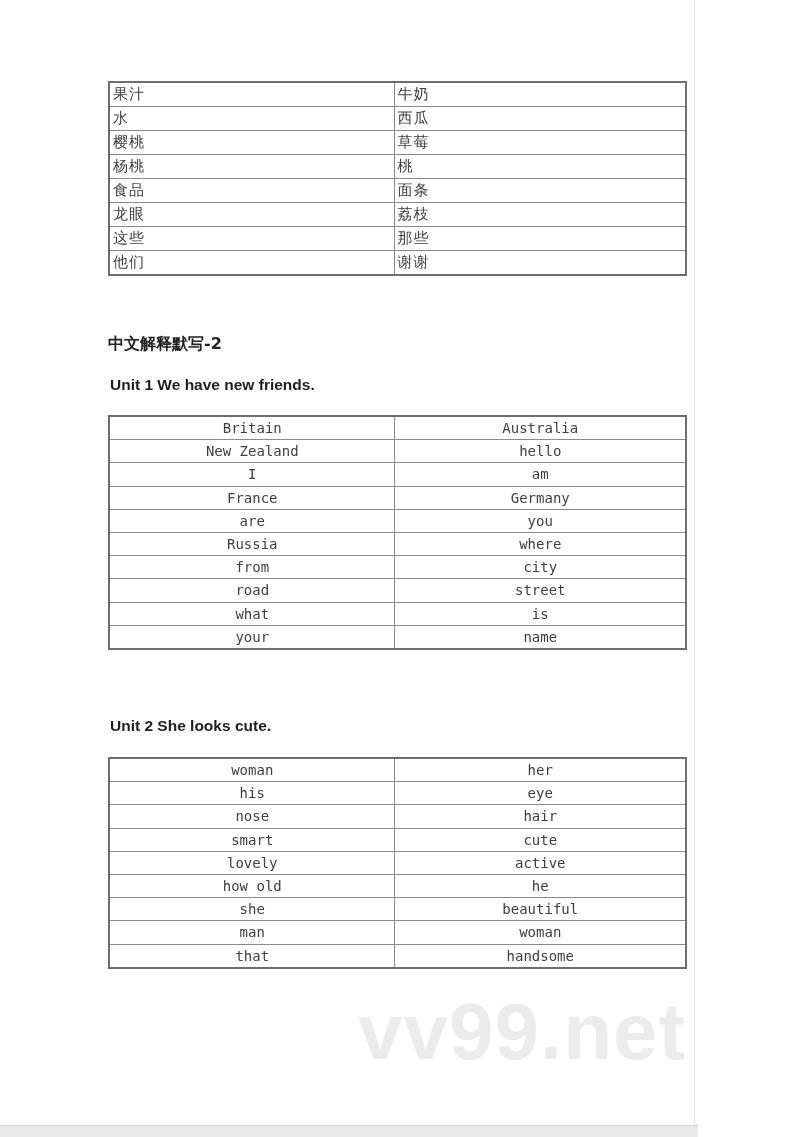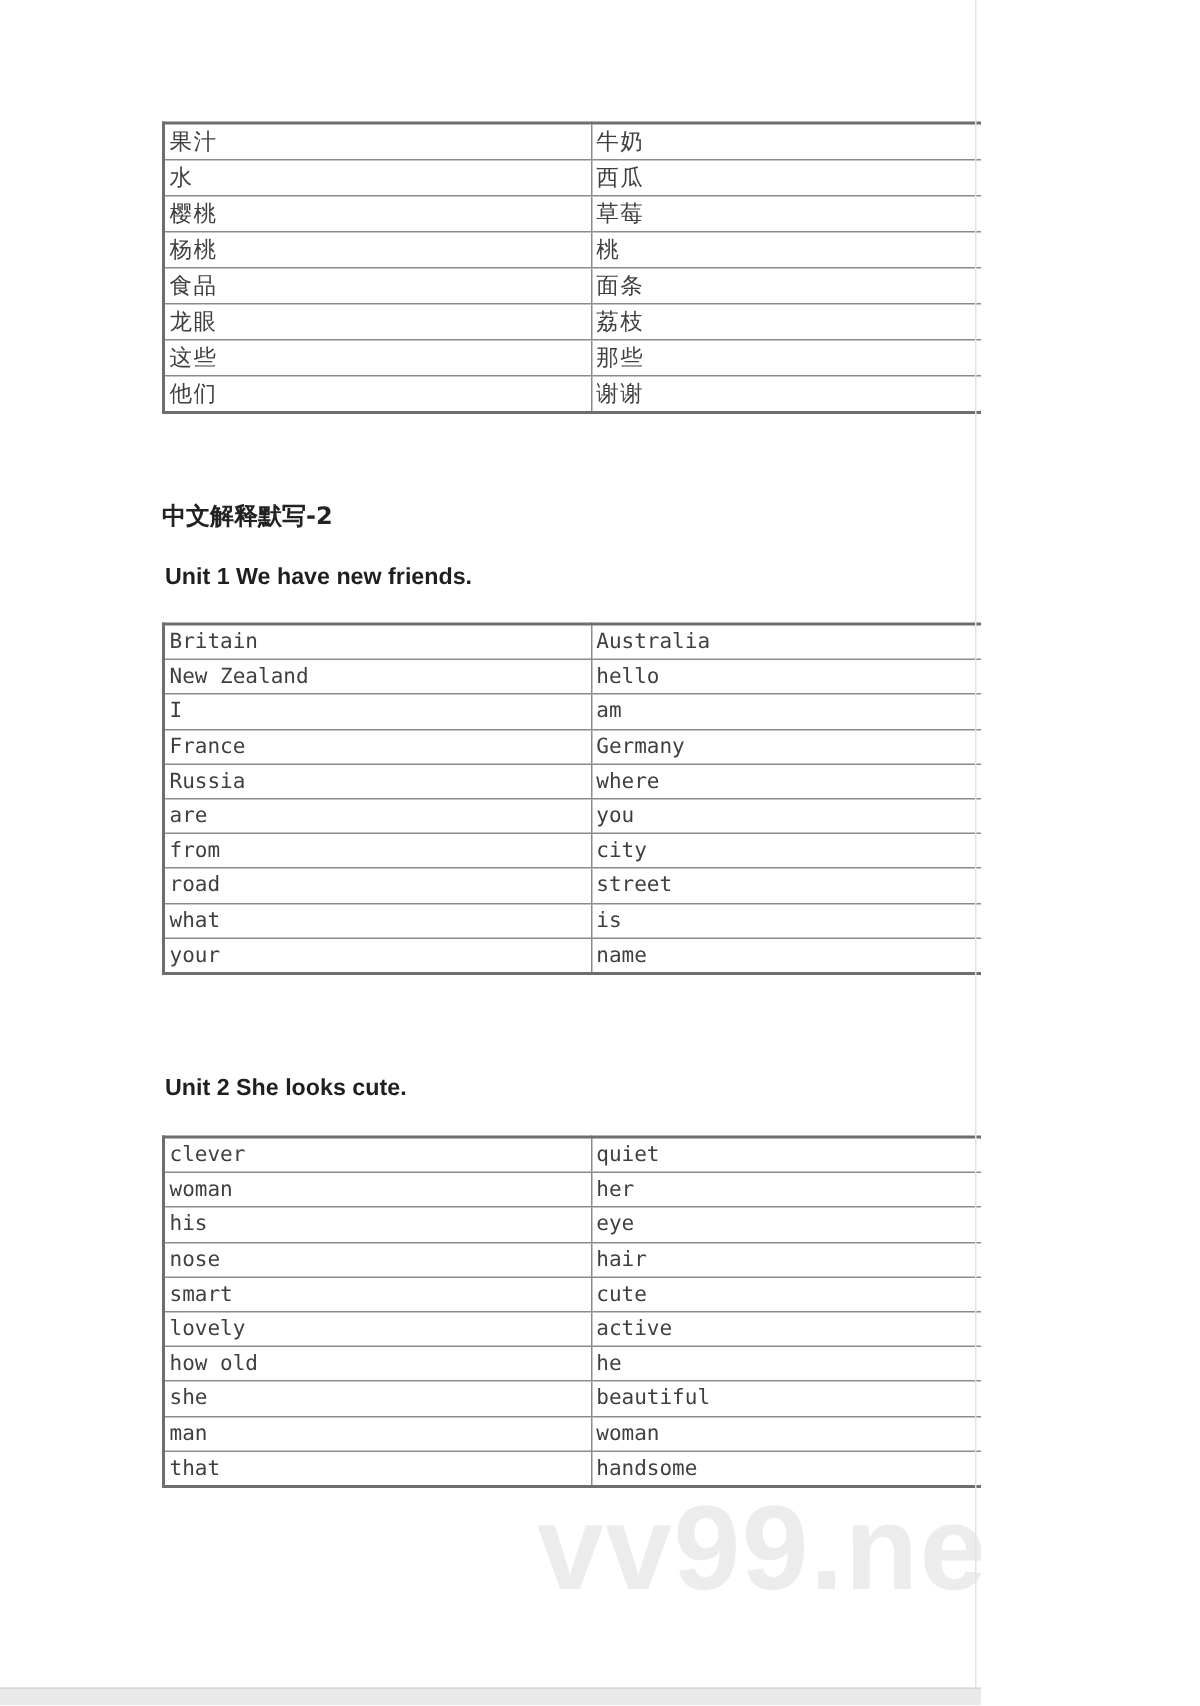--- a/index.html
+++ b/index.html
@@ -7,20 +7,21 @@
     padding: 0;
     background: #ffffff;
   }
   .page {
     position: relative;
     width: 654px;
     height: 1137px;
     background: #ffffff;
     overflow: hidden;
     font-family: "Liberation Sans", sans-serif;
+    padding-left: 44px;
   }
 
   
   table.vocab {
     position: absolute;
     left: 108px;
     width: 577px;
     border-collapse: collapse;
     table-layout: fixed;
     border: 2px solid #6e6e6e;
@@ -43,21 +44,21 @@
     font-size: 15px;
     letter-spacing: 1px;
   }
 
   table.en-table td {
     font-family: "DejaVu Sans Mono", "Liberation Mono", monospace;
     font-size: 14px;
   }
   table.unit1-table { top: 415px; }
   table.unit2-table { top: 757px; }
-  table.unit1-table td, table.unit2-table td { height: 22.2px; }
+  table.unit1-table td, table.unit2-table td { height: 22.2px; text-align: center; }
 
   
   .section-title {
     position: absolute;
     top: 334px;
     left: 108px;
     width: 577px;
     text-align: left;
     font-family: "DejaVu Sans", "Liberation Sans", sans-serif;
     font-weight: bold;
@@ -174,26 +175,26 @@
         </tr>
         <tr>
           <td>I</td>
           <td>am</td>
         </tr>
         <tr>
           <td>France</td>
           <td>Germany</td>
         </tr>
         <tr>
+          <td>are</td>
+          <td>you</td>
+        </tr>
+        <tr>
           <td>Russia</td>
           <td>where</td>
-        </tr>
-        <tr>
-          <td>are</td>
-          <td>you</td>
         </tr>
         <tr>
           <td>from</td>
           <td>city</td>
         </tr>
         <tr>
           <td>road</td>
           <td>street</td>
         </tr>
         <tr>
@@ -209,24 +210,20 @@
 
   <div class="unit-heading unit2-heading">Unit 2 She looks cute.</div>
 
   <table class="vocab en-table unit2-table">
     <colgroup>
         <col class="c1">
         <col class="c2">
       </colgroup>
     <tbody>
         <tr>
-          <td>clever</td>
-          <td>quiet</td>
-        </tr>
-        <tr>
           <td>woman</td>
           <td>her</td>
         </tr>
         <tr>
           <td>his</td>
           <td>eye</td>
         </tr>
         <tr>
           <td>nose</td>
           <td>hair</td>

